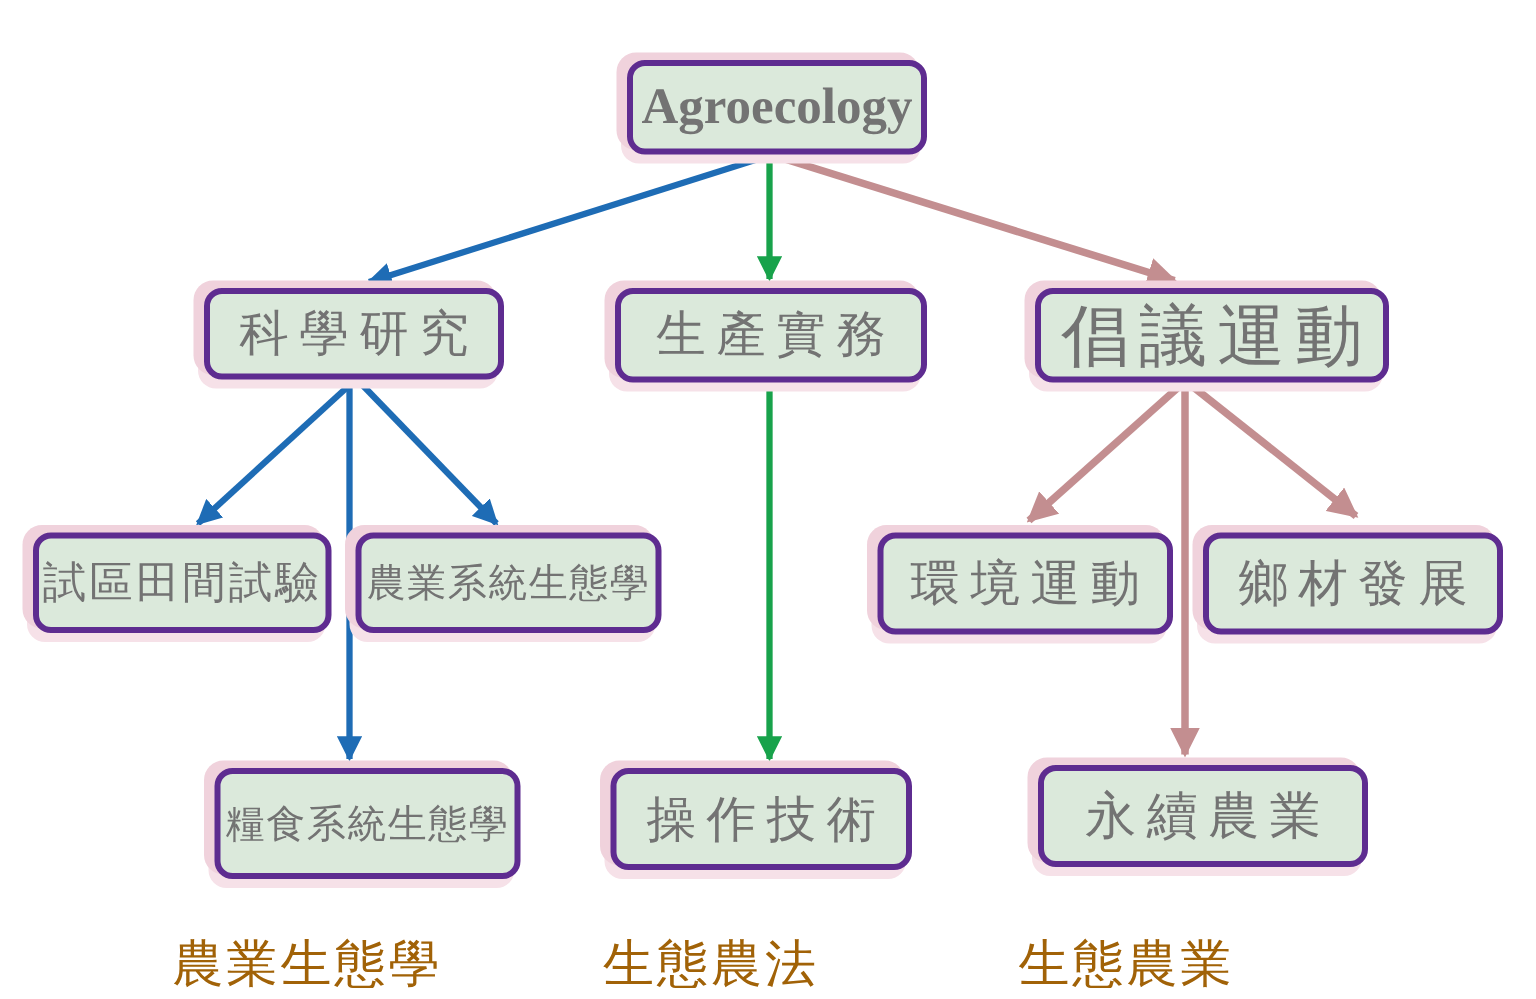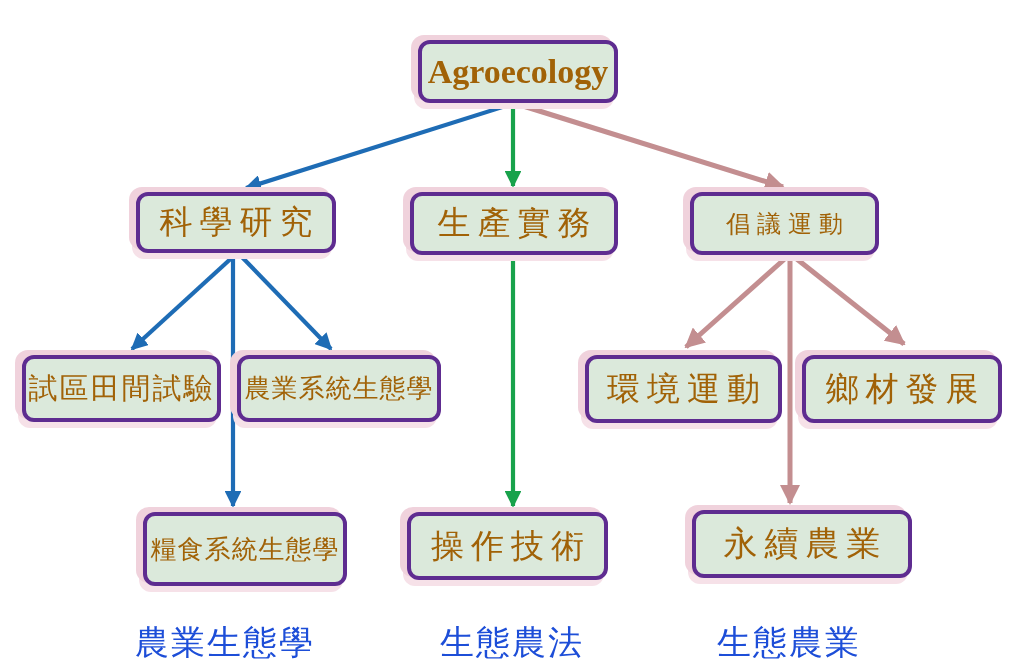--- a/index.html
+++ b/index.html
@@ -5,39 +5,39 @@
   html,body{margin:0;padding:0;}
   body{
     width:1024px;height:666px;position:relative;background:#ffffff;
     font-family:"Liberation Serif", serif;overflow:hidden;
   }
   #arrow-layer{position:absolute;left:0;top:0;width:1024px;height:666px;z-index:0;}
   .node{
     position:absolute;z-index:2;box-sizing:border-box;
     background:#dbe9db;border:4px solid #5e2c90;border-radius:12px;
     display:flex;align-items:center;justify-content:center;
-    color:#a16207;
+    color:#737373;
     box-shadow:-6px -4px 0 1px #f0d2dc, -4px 6px 0 #f6e1e8;
     white-space:nowrap;
   }
   .node span{display:block;}
   #node-root        {left:418px;top:40px; width:200px;height:63px;font-size:34px;font-weight:bold;}
   #node-science     {left:136px;top:192px;width:200px;height:61px;font-size:33px;letter-spacing:7px;text-indent:7px;}
   #node-production  {left:410px;top:192px;width:208px;height:63px;font-size:33px;letter-spacing:7px;text-indent:7px;}
-  #node-advocacy    {left:690px;top:192px;width:189px;height:63px;font-size:24px;letter-spacing:7px;text-indent:7px;}
+  #node-advocacy    {left:690px;top:192px;width:236px;height:63px;font-size:45px;letter-spacing:7px;text-indent:7px;}
   #node-field-trials{left:22px; top:355px;width:199px;height:67px;font-size:29px;letter-spacing:2px;font-family:Liberation Serif, serif;}
   #node-agri-systems{left:237px;top:355px;width:204px;height:67px;font-size:26px;letter-spacing:1px;}
   #node-env-movement{left:585px;top:355px;width:197px;height:68px;font-size:33px;letter-spacing:7px;text-indent:7px;}
   #node-rural-dev   {left:802px;top:355px;width:200px;height:68px;font-size:33px;letter-spacing:7px;text-indent:7px;}
   #node-food-systems{left:143px;top:512px;width:204px;height:74px;font-size:26px;letter-spacing:1px;}
   #node-techniques  {left:407px;top:512px;width:201px;height:68px;font-size:33px;letter-spacing:7px;text-indent:7px;}
   #node-sustainable {left:692px;top:510px;width:220px;height:68px;font-size:34px;letter-spacing:7px;text-indent:7px;}
   .footer-label{
     position:absolute;top:620px;width:220px;z-index:2;
-    text-align:center;font-size:34px;color:#1d4ed8;letter-spacing:2px;
+    font-size:34px;color:#a16207;letter-spacing:2px;
   }
   #footer-science   {left:115px;}
   #footer-production{left:402px;}
   #footer-advocacy  {left:679px;}
 </style>
 </head>
 <body>
 
 <svg id="arrow-layer" viewBox="0 0 1024 666" xmlns="http://www.w3.org/2000/svg">
   <defs>

